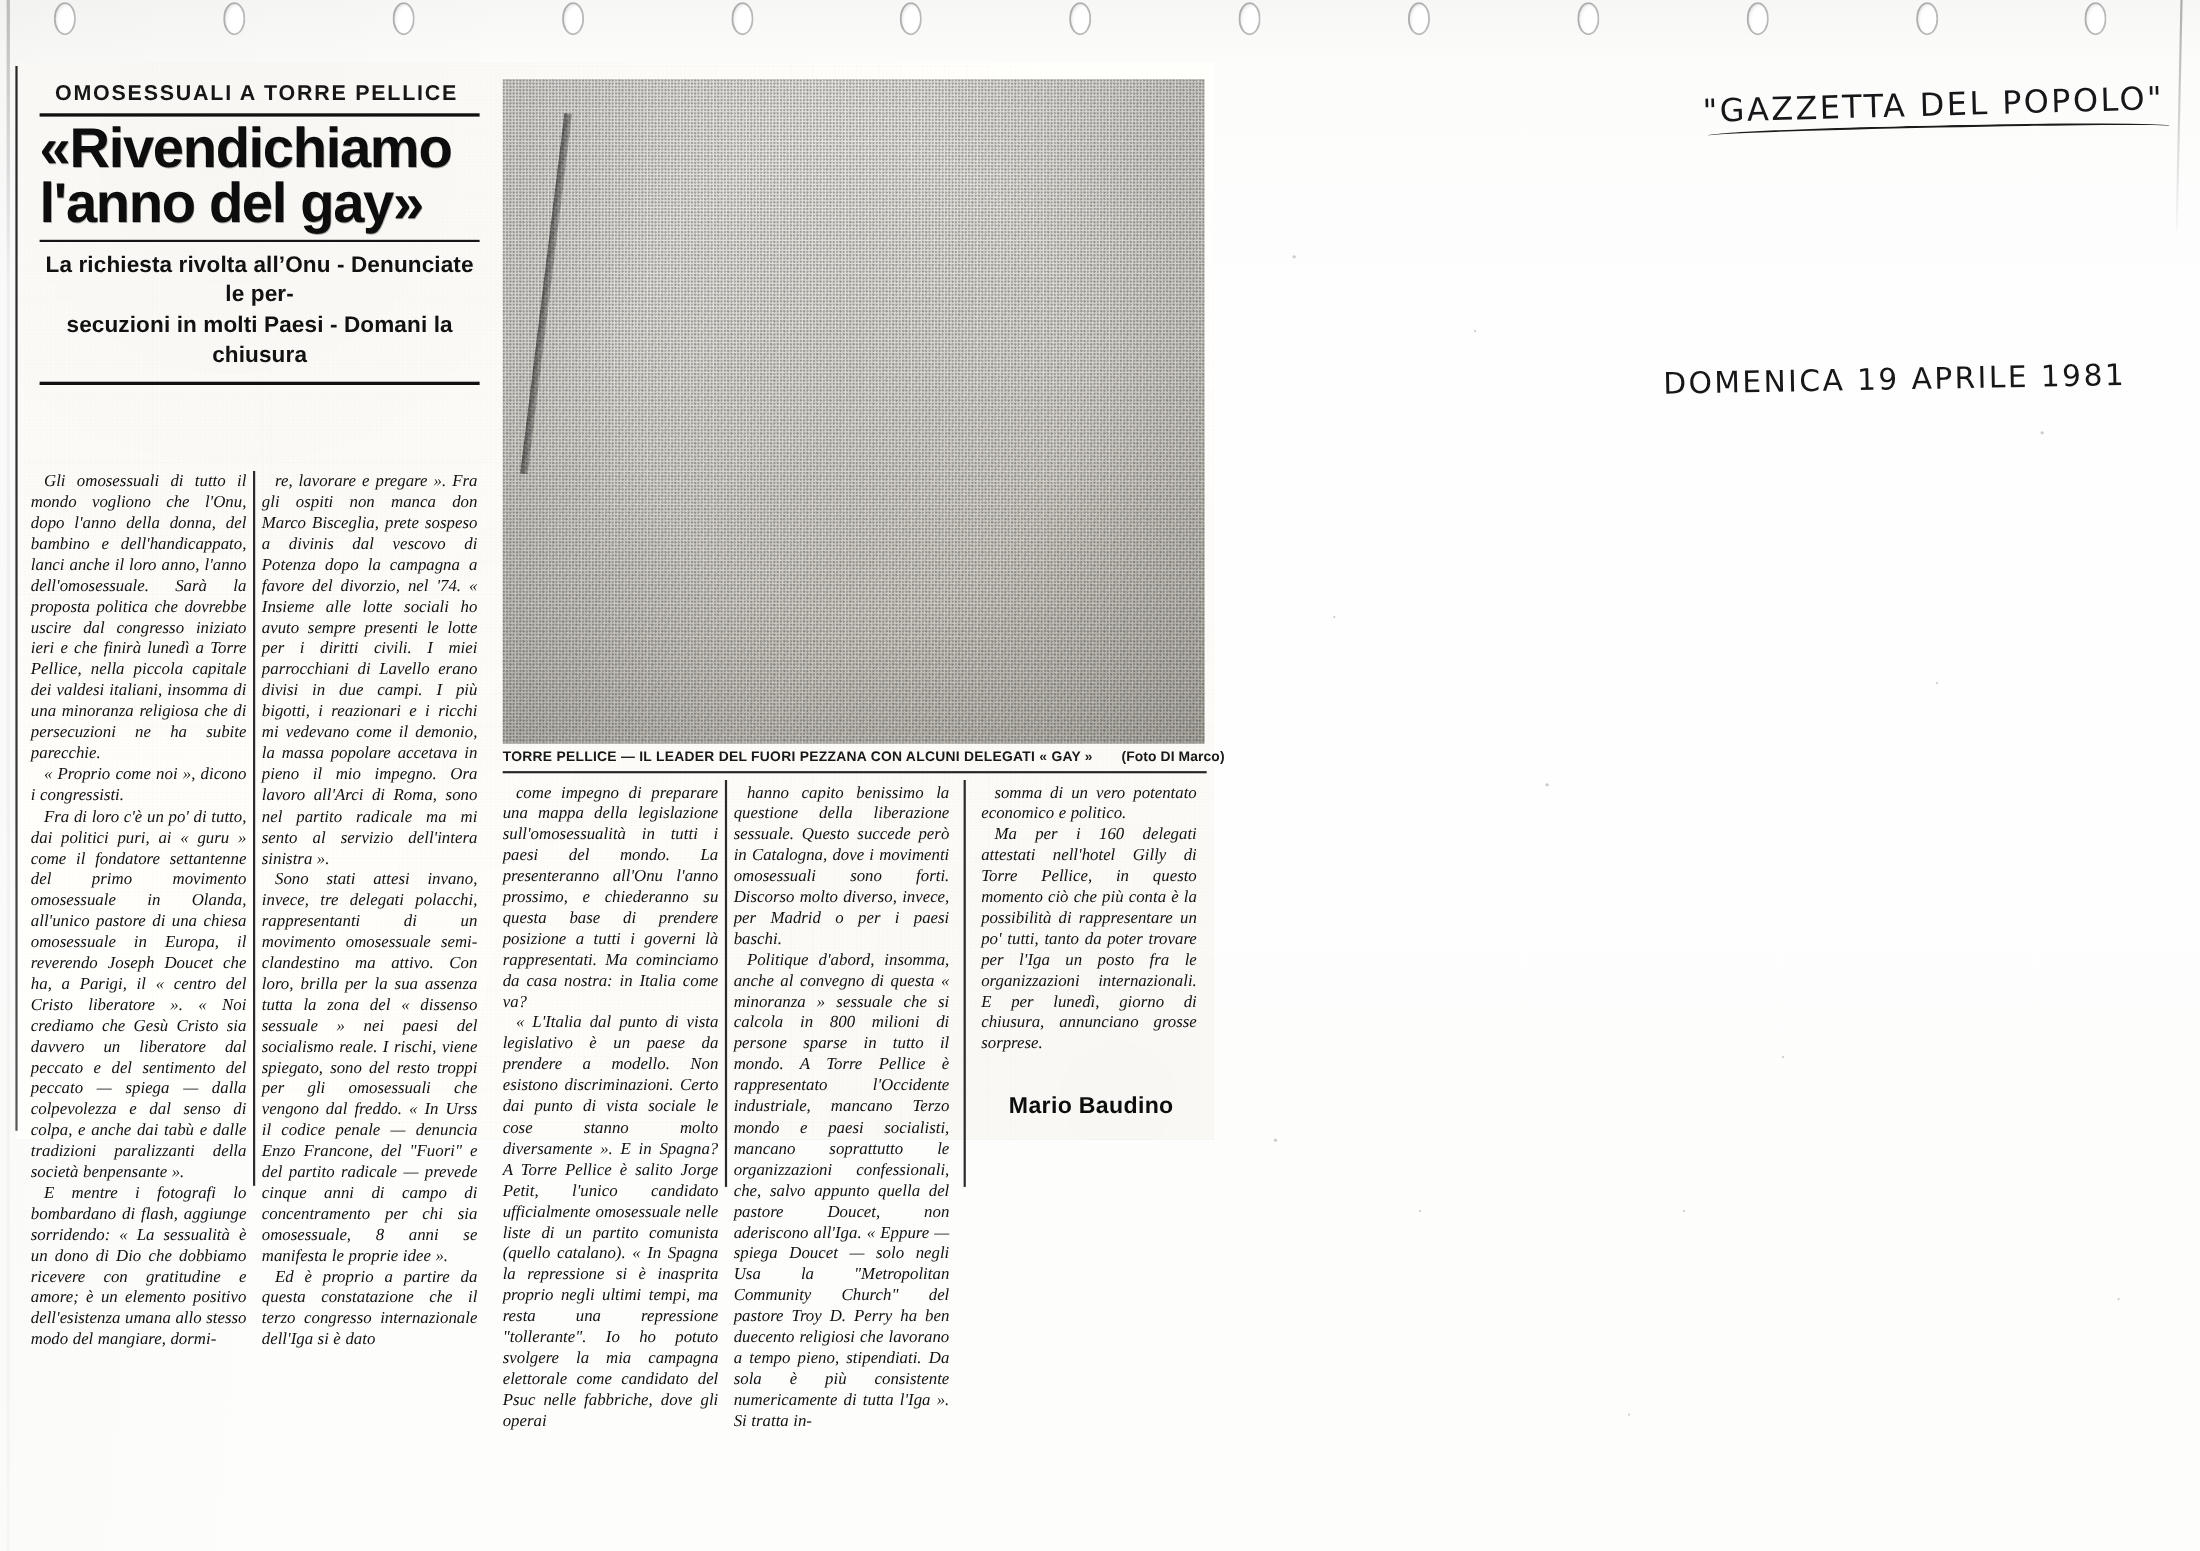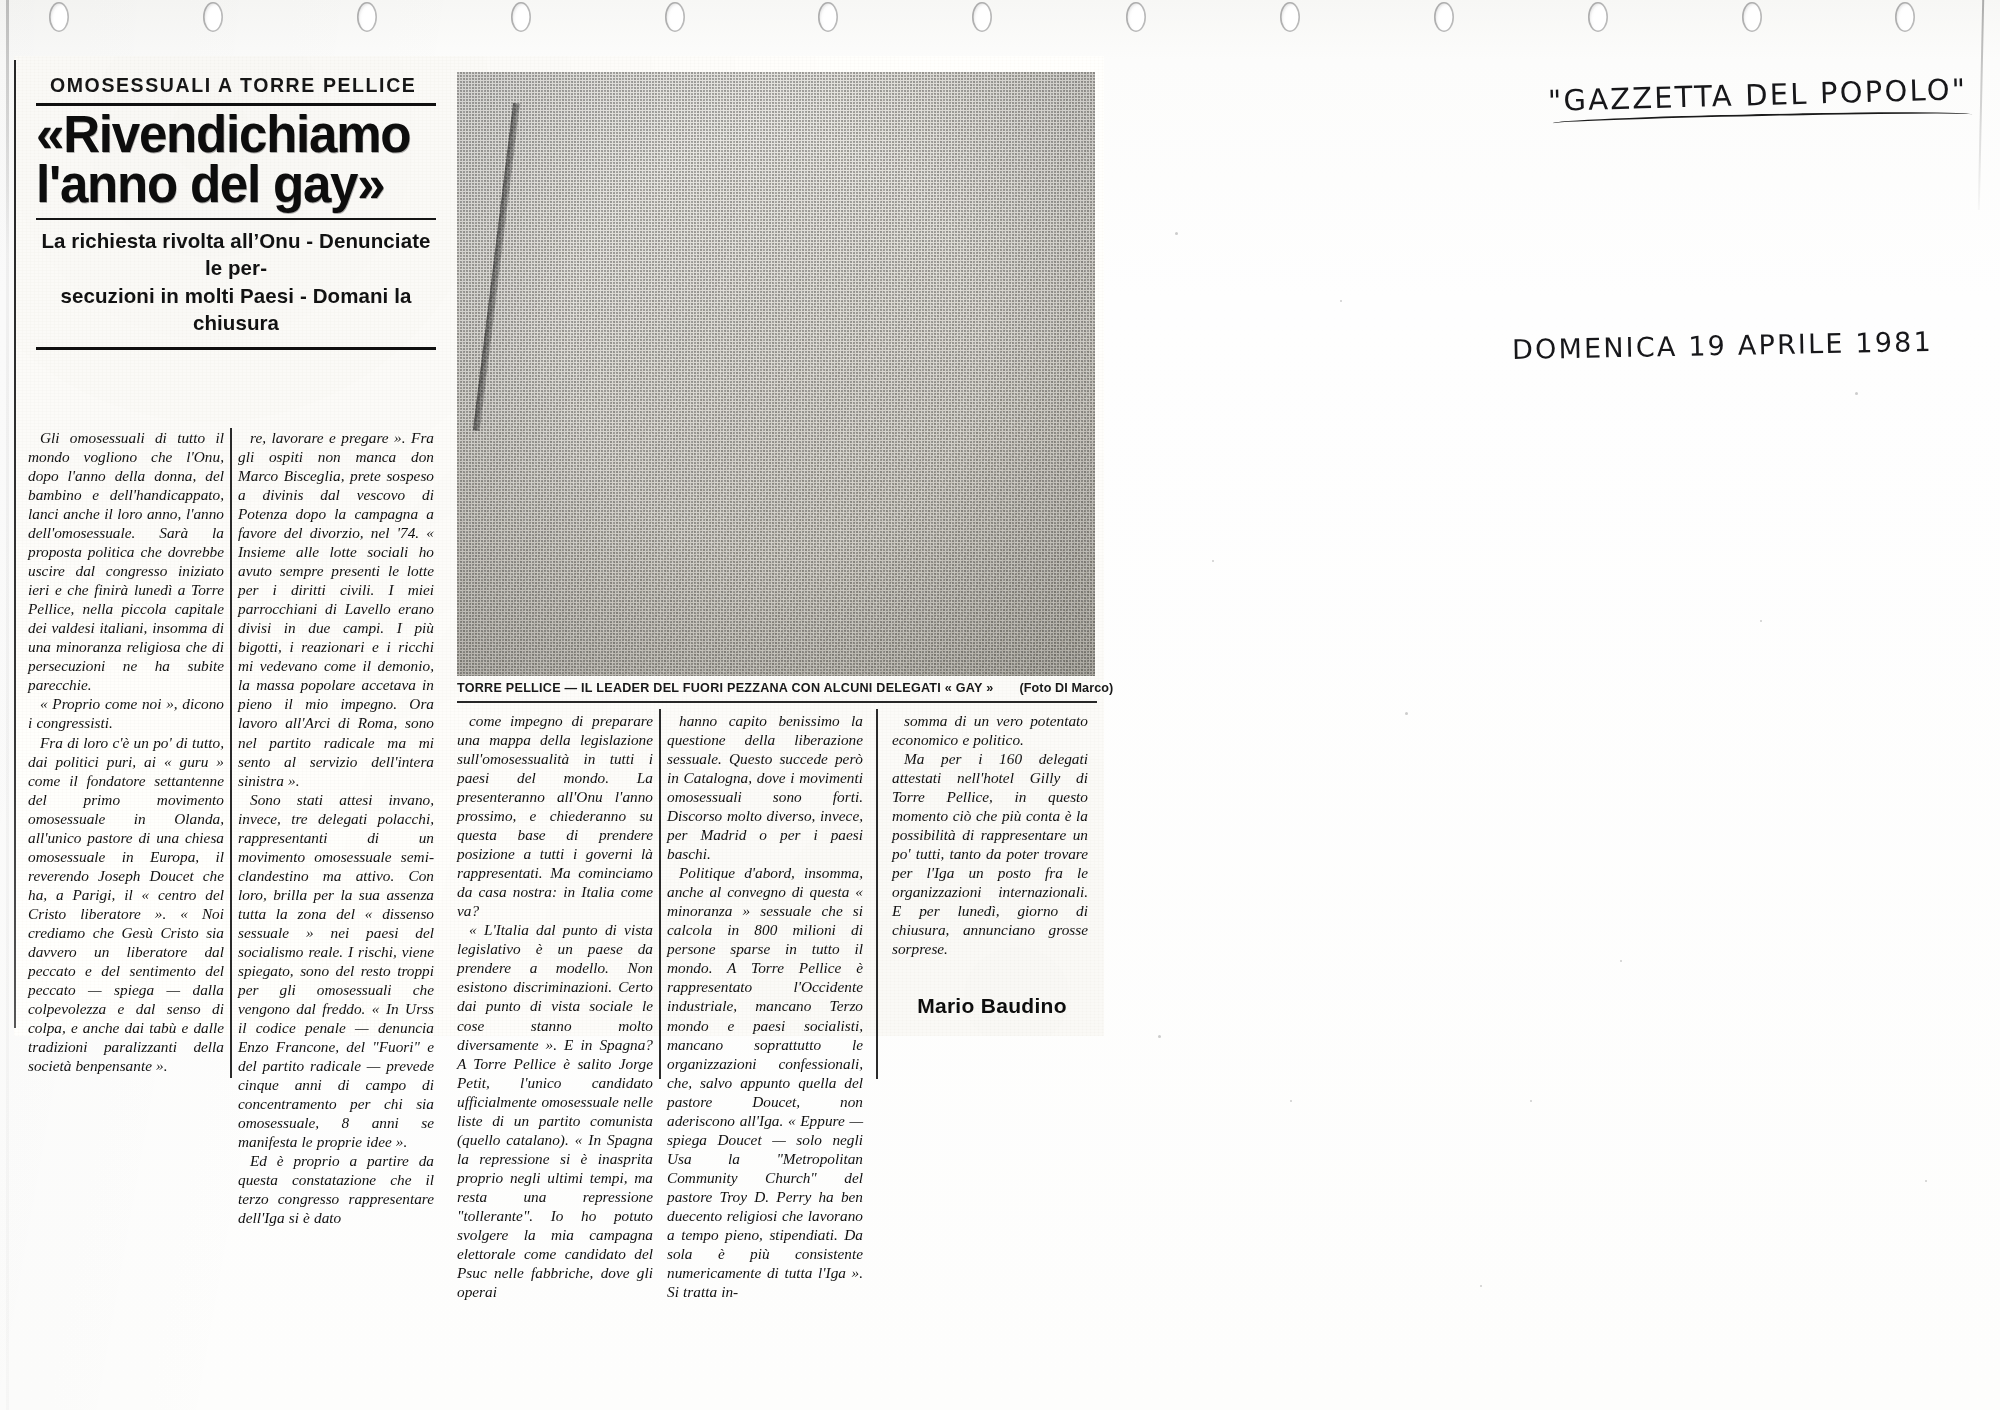--- a/index.html
+++ b/index.html
@@ -350,25 +350,26 @@
     <div id="caption-rule"></div>
 
     <div class="col-rule" id="rule-12"></div>
     <div class="col-rule" id="rule-34"></div>
     <div class="col-rule" id="rule-45"></div>
 
     <div class="col it" id="col1">
         <p>Gli omosessuali di tutto il mondo vogliono che l'Onu, dopo l'anno della donna, del bambino e dell'handicappato, lanci anche il loro anno, l'anno dell'omosessuale. Sarà la proposta politica che dovrebbe uscire dal congresso iniziato ieri e che finirà lunedì a Torre Pellice, nella piccola capitale dei valdesi italiani, insomma di una minoranza religiosa che di persecuzioni ne ha subite parecchie.</p>
         <p>« Proprio come noi », dicono i congressisti.</p>
         <p>Fra di loro c'è un po' di tutto, dai politici puri, ai « guru » come il fondatore settantenne del primo movimento omosessuale in Olanda, all'unico pastore di una chiesa omosessuale in Europa, il reverendo Joseph Doucet che ha, a Parigi, il « centro del Cristo liberatore ». « Noi crediamo che Gesù Cristo sia davvero un liberatore dal peccato e del sentimento del peccato — spiega — dalla colpevolezza e dal senso di colpa, e anche dai tabù e dalle tradizioni paralizzanti della società benpensante ».</p>
+        <p>E mentre i fotografi lo bombardano di flash, aggiunge sorridendo: « La sessualità è un dono di Dio che dobbiamo ricevere con gratitudine e amore; è un elemento positivo dell'esistenza umana allo stesso modo del mangiare, dormi-</p>
       </div>
     <div class="col it" id="col2">
         <p>re, lavorare e pregare ». Fra gli ospiti non manca don Marco Bisceglia, prete sospeso a divinis dal vescovo di Potenza dopo la campagna a favore del divorzio, nel '74. « Insieme alle lotte sociali ho avuto sempre presenti le lotte per i diritti civili. I miei parrocchiani di Lavello erano divisi in due campi. I più bigotti, i reazionari e i ricchi mi vedevano come il demonio, la massa popolare accetava in pieno il mio impegno. Ora lavoro all'Arci di Roma, sono nel partito radicale ma mi sento al servizio dell'intera sinistra ».</p>
         <p>Sono stati attesi invano, invece, tre delegati polacchi, rappresentanti di un movimento omosessuale semi-clandestino ma attivo. Con loro, brilla per la sua assenza tutta la zona del « dissenso sessuale » nei paesi del socialismo reale. I rischi, viene spiegato, sono del resto troppi per gli omosessuali che vengono dal freddo. « In Urss il codice penale — denuncia Enzo Francone, del "Fuori" e del partito radicale — prevede cinque anni di campo di concentramento per chi sia omosessuale, 8 anni se manifesta le proprie idee ».</p>
-        <p>Ed è proprio a partire da questa constatazione che il terzo congresso rappresentare dell'Iga si è dato</p>
+        <p>Ed è proprio a partire da questa constatazione che il terzo congresso internazionale dell'Iga si è dato</p>
       </div>
     <div class="col it" id="col3">
         <p>come impegno di preparare una mappa della legislazione sull'omosessualità in tutti i paesi del mondo. La presenteranno all'Onu l'anno prossimo, e chiederanno su questa base di prendere posizione a tutti i governi là rappresentati. Ma cominciamo da casa nostra: in Italia come va?</p>
         <p>« L'Italia dal punto di vista legislativo è un paese da prendere a modello. Non esistono discriminazioni. Certo dai punto di vista sociale le cose stanno molto diversamente ». E in Spagna? A Torre Pellice è salito Jorge Petit, l'unico candidato ufficialmente omosessuale nelle liste di un partito comunista (quello catalano). « In Spagna la repressione si è inasprita proprio negli ultimi tempi, ma resta una repressione "tollerante". Io ho potuto svolgere la mia campagna elettorale come candidato del Psuc nelle fabbriche, dove gli operai</p>
       </div>
     <div class="col it" id="col4">
         <p>hanno capito benissimo la questione della liberazione sessuale. Questo succede però in Catalogna, dove i movimenti omosessuali sono forti. Discorso molto diverso, invece, per Madrid o per i paesi baschi.</p>
         <p>Politique d'abord, insomma, anche al convegno di questa « minoranza » sessuale che si calcola in 800 milioni di persone sparse in tutto il mondo. A Torre Pellice è rappresentato l'Occidente industriale, mancano Terzo mondo e paesi socialisti, mancano soprattutto le organizzazioni confessionali, che, salvo appunto quella del pastore Doucet, non aderiscono all'Iga. « Eppure — spiega Doucet — solo negli Usa la "Metropolitan Community Church" del pastore Troy D. Perry ha ben duecento religiosi che lavorano a tempo pieno, stipendiati. Da sola è più consistente numericamente di tutta l'Iga ». Si tratta in-</p>
       </div>
     <div class="col it" id="col5">

